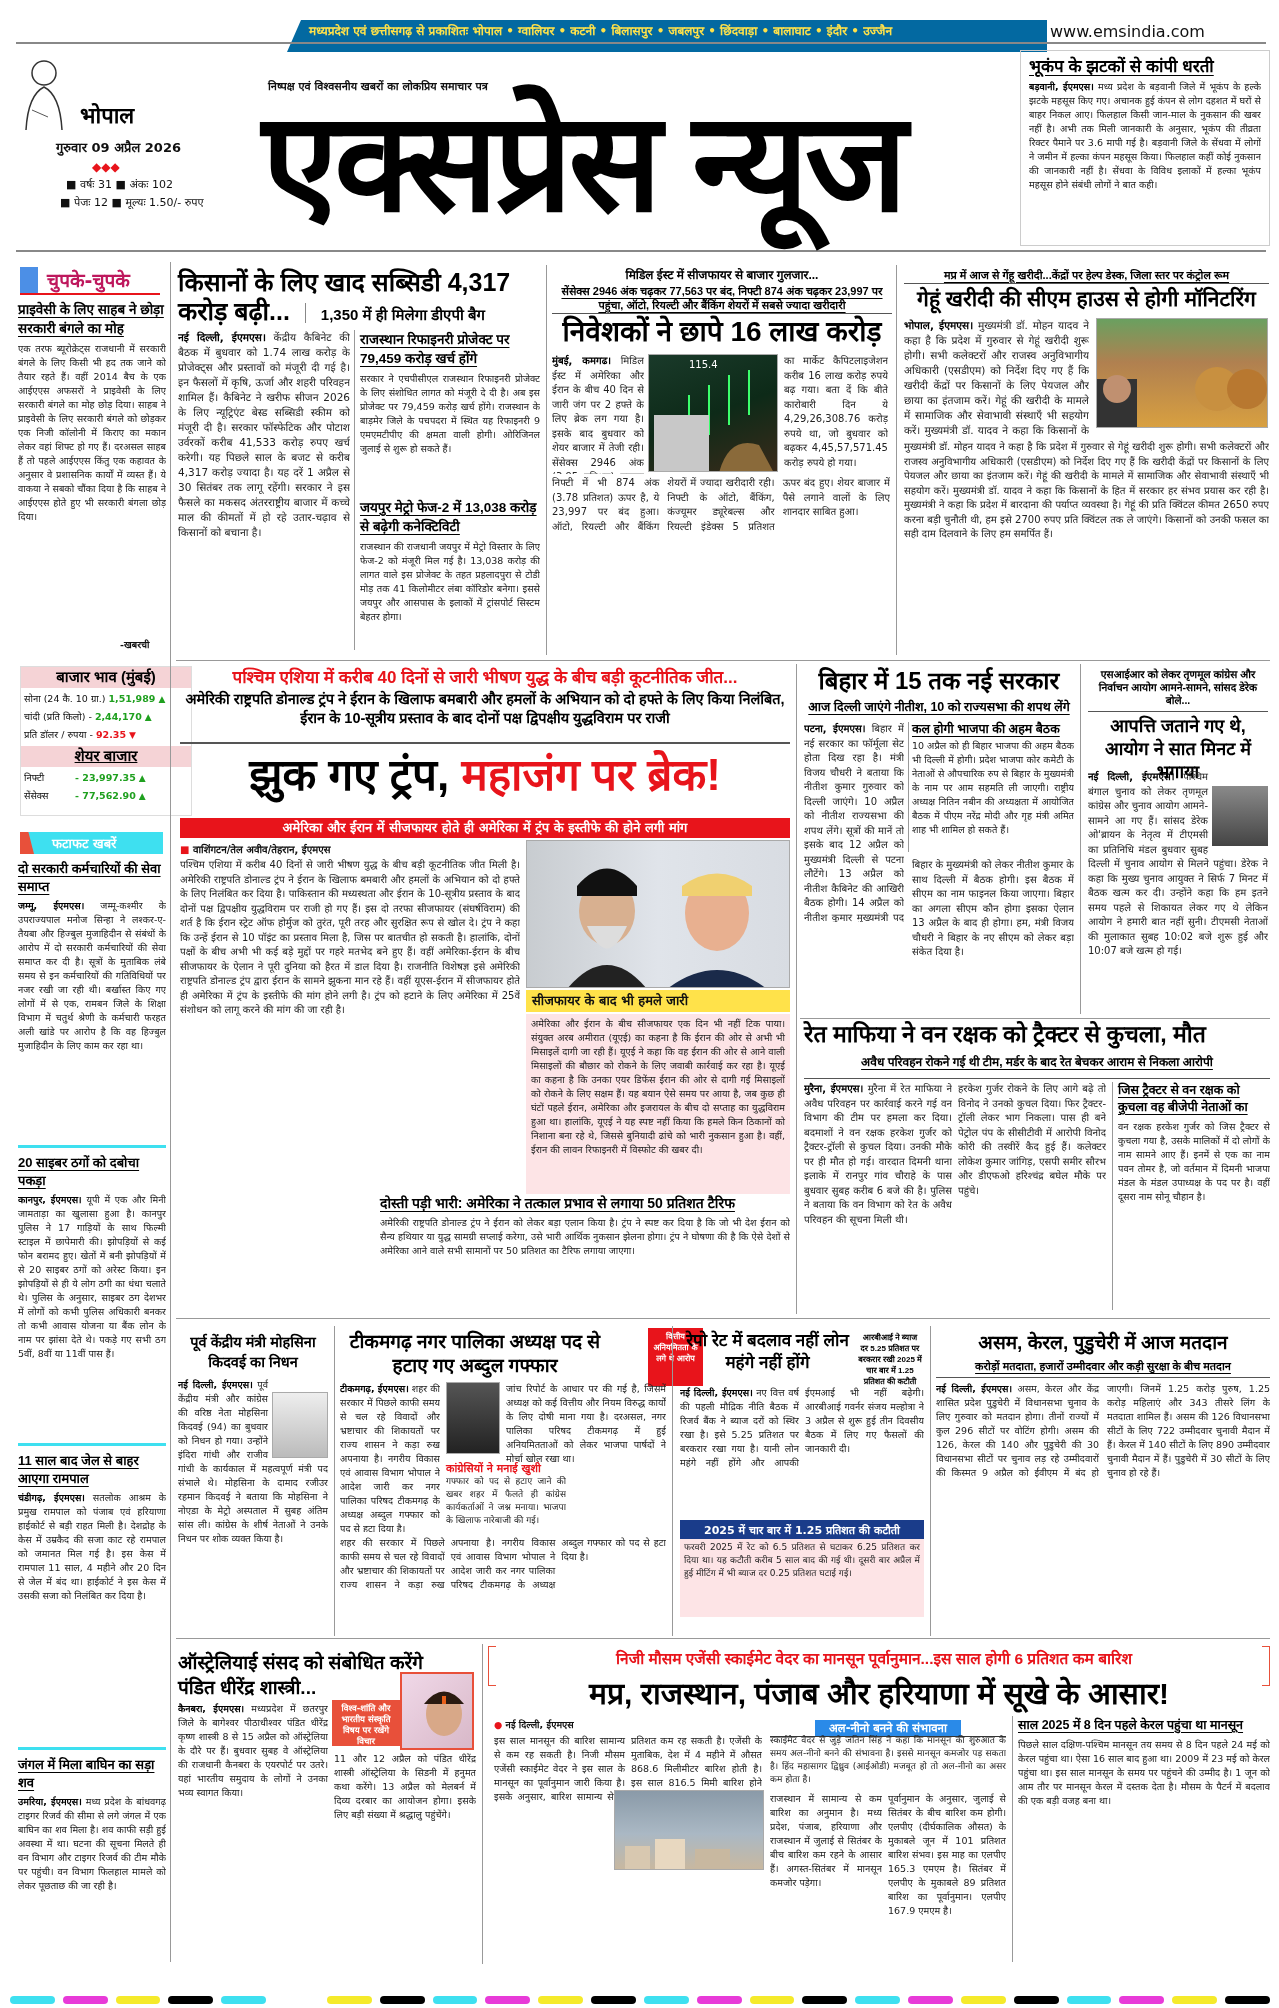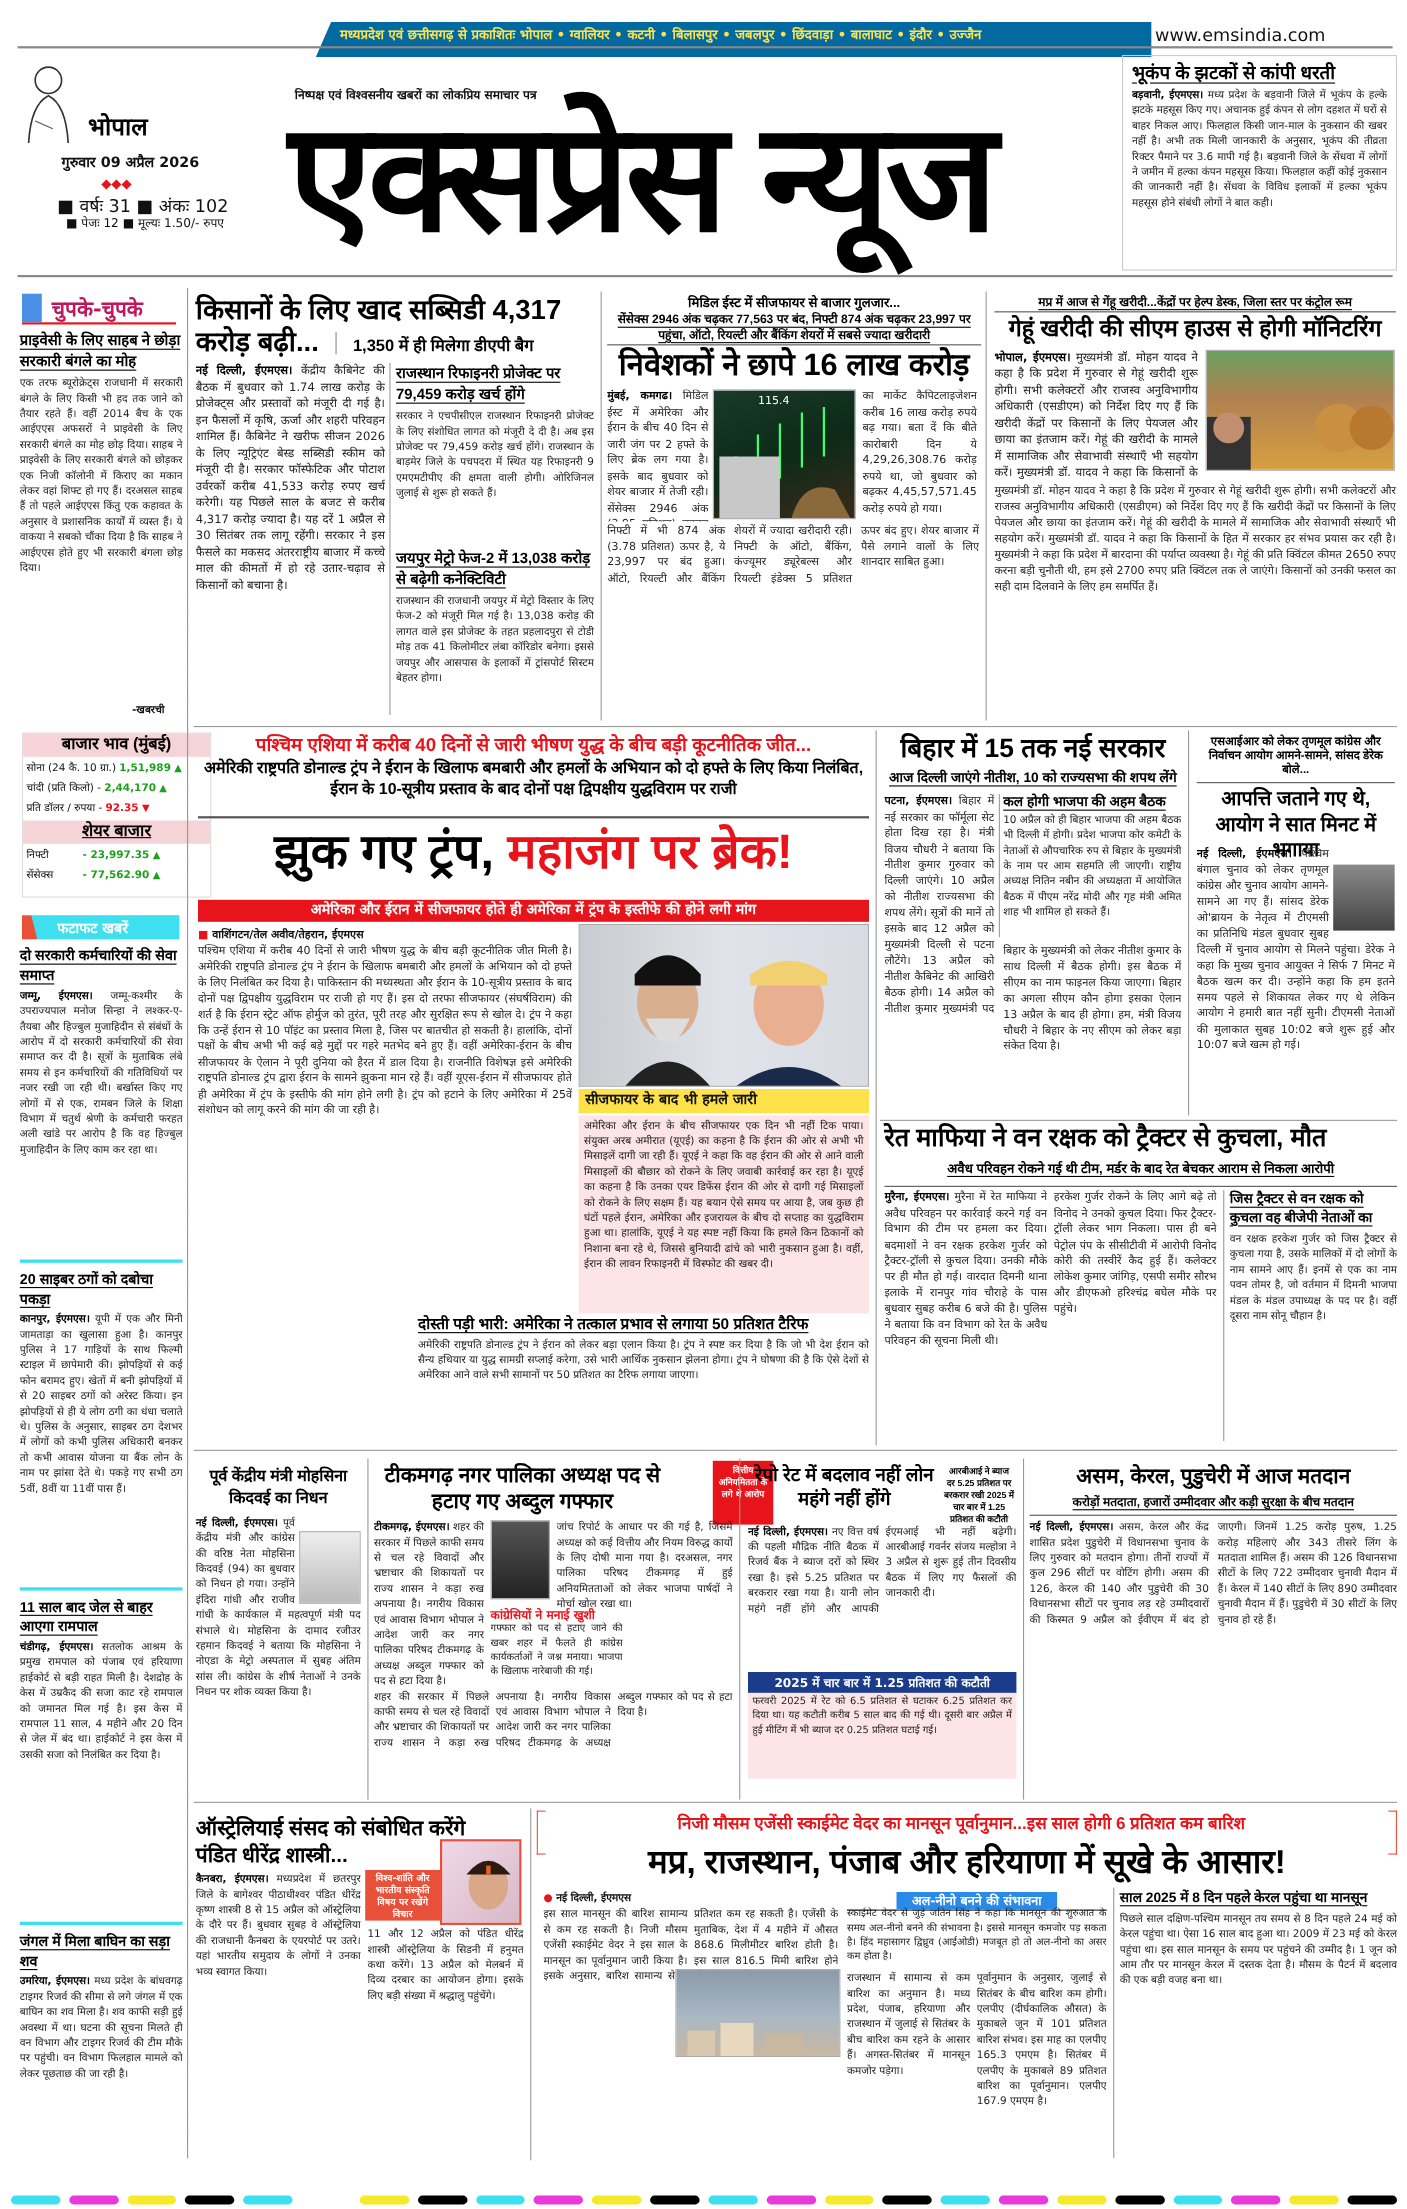--- a/index.html
+++ b/index.html
@@ -30,21 +30,21 @@
 <div class="abs" style="left:18px;top:55px;width:45px;height:75px;">
   <svg width="45" height="75" viewBox="0 0 45 75">
       <circle cx="26" cy="18" r="12" fill="none" stroke="#333" stroke-width="1.5"></circle>
       <path d="M8 75 Q10 40 26 32 Q42 40 44 75" fill="none" stroke="#333" stroke-width="1.5"></path>
       <path d="M14 55 L30 62" stroke="#555"></path>
     </svg>
 </div>
 <div class="abs hd" style="left:80px;top:104px;font-size:22px;">भोपाल</div>
 <div class="abs" style="left:56px;top:138px;font-size:13px;font-weight:bold;">गुरुवार 09 अप्रैल 2026</div>
 <div class="abs" style="left:92px;top:160px;color:#e8141b;font-size:12px;">◆◆◆</div>
-<div class="abs" style="left:52px;top:176px;font-size:16px;">■ वर्षः 31  ■ अंकः 102</div>
+<div class="abs" style="left:66px;top:176px;font-size:11px;">■ वर्षः 31  ■ अंकः 102</div>
 <div class="abs" style="left:60px;top:194px;font-size:11px;">■ पेजः 12 ■ मूल्यः 1.50/- रुपए</div>
 <div class="rule" style="left:16px;top:250px;width:1250px;height:2px;background:#888"></div>
 
 <div class="abs" style="left:268px;top:78px;font-size:11px;font-weight:bold;">निष्पक्ष एवं विश्वसनीय खबरों का लोकप्रिय समाचार पत्र</div>
 <div class="abs" style="left:262px;top:82px;font-family:'Liberation Sans',sans-serif;font-weight:900;font-size:138px;line-height:160px;letter-spacing:-4px;color:#000;">एक्सप्रेस न्यूज</div>
 
 <div class="abs" style="left:1020px;top:50px;width:250px;height:196px;border:1px solid #ccc;padding:6px 8px;">
   <div class="hd u" style="font-size:17px;">भूकंप के झटकों से कांपी धरती</div>
   <div class="body-text" style="font-size:9.5px;line-height:14px;margin-top:4px;height:150px;"><b>बड़वानी, ईएमएस।</b> <span>मध्य प्रदेश के बड़वानी जिले में भूकंप के हल्के झटके महसूस किए गए। अचानक हुई कंपन से लोग दहशत में घरों से बाहर निकल आए। फिलहाल किसी जान-माल के नुकसान की खबर नहीं है। अभी तक मिली जानकारी के अनुसार, भूकंप की तीव्रता रिक्टर पैमाने पर 3.6 मापी गई है। बड़वानी जिले के सेंधवा में लोगों ने जमीन में हल्का कंपन महसूस किया। फिलहाल कहीं कोई नुकसान की जानकारी नहीं है। सेंधवा के विविध इलाकों में हल्का भूकंप महसूस होने संबंधी लोगों ने बात कही।</span></div>
 </div>

